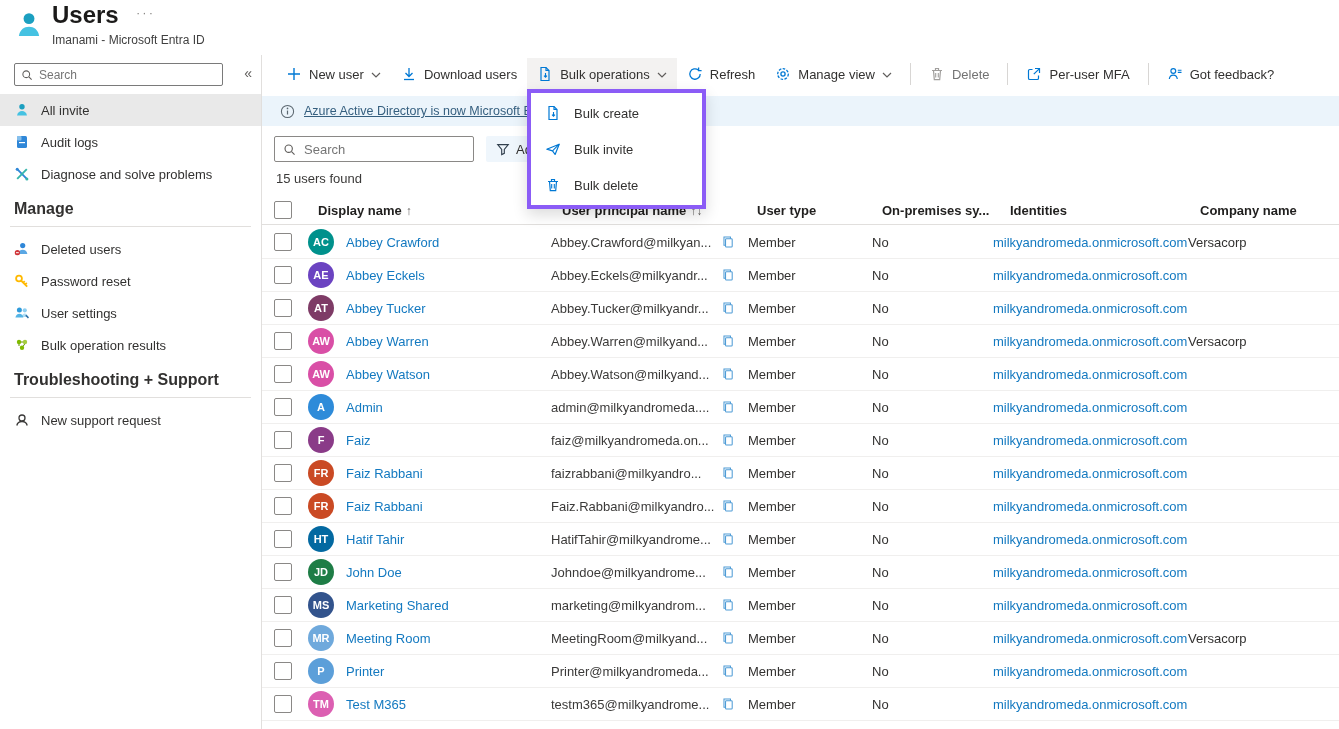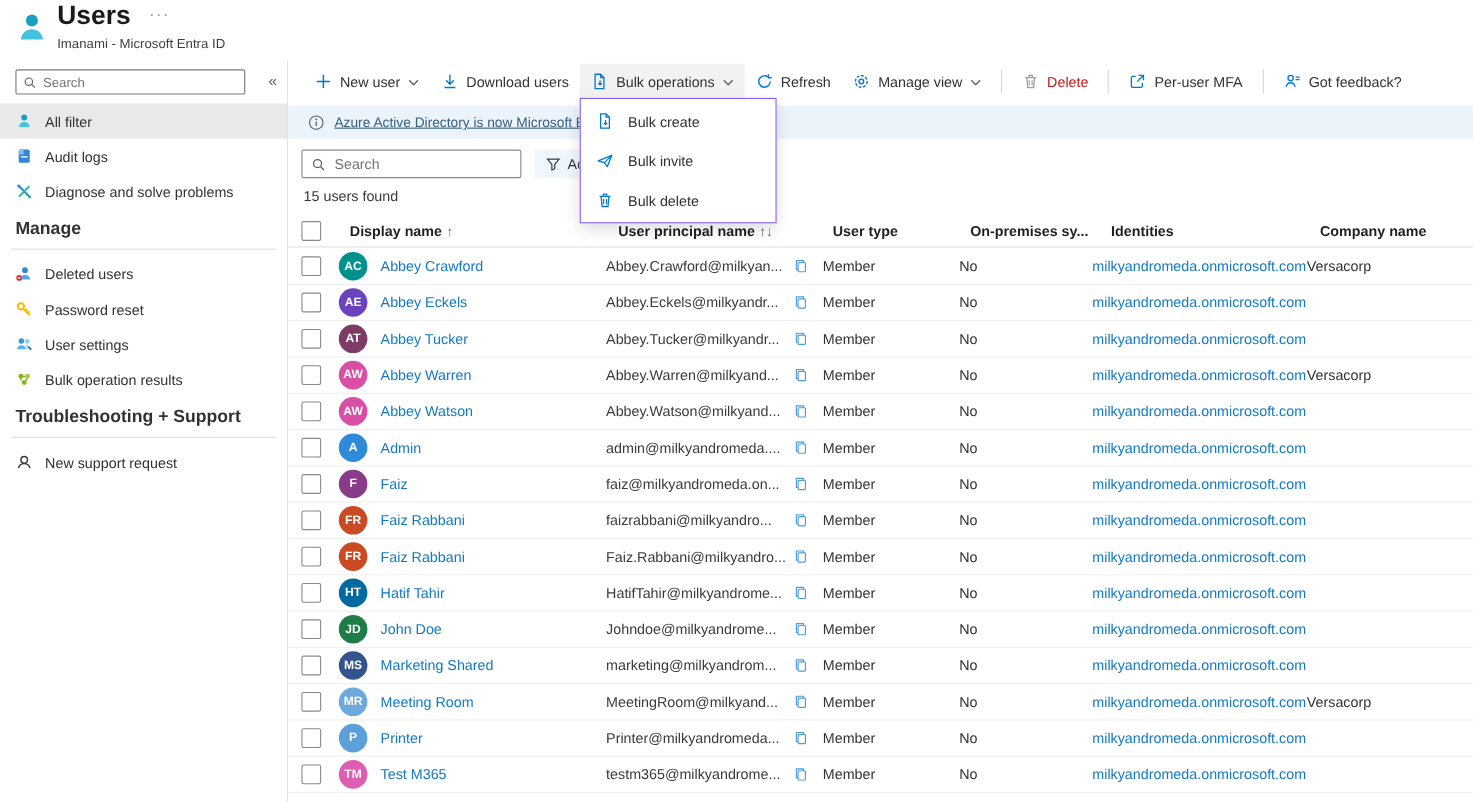--- a/index.html
+++ b/index.html
@@ -26,21 +26,21 @@
   .section-div { border-bottom:1px solid #e1dfdd; margin:0 10px 6px 10px; }
   .icon16 { width:16px; height:16px; flex:0 0 16px; }
 
   
   .content { position:absolute; top:55px; left:262px; right:0; bottom:0; background:#fff; }
 
   .toolbar { position:absolute; top:0; left:0; right:0; height:38px; display:flex; align-items:center; padding-left:14px; }
   .tbtn { display:flex; align-items:center; gap:7px; padding:0 10px; height:32px; cursor:pointer; white-space:nowrap; color:#323130; }
   .tbtn .ticon { width:16px; height:16px; }
   .tbtn.open { background:#f3f2f1; }
-  .tbtn.disabled { color:#b91c1c; cursor:default;justify-content:space-between; }
+  .tbtn.disabled { color:#737373; cursor:default;justify-content:space-between; }
   .tsep { width:1px; height:22px; background:#d8d6d4; margin:0 8px; }
   .chev { width:10px; height:6px; margin-top:2px; }
 
   .banner { position:absolute; top:41px; left:0; right:0; height:30px; background:#ebf4fb; display:flex; align-items:center; padding-left:18px; gap:9px; }
   .banner a { color:#355f7f; font-size:12.5px; text-decoration:underline; cursor:pointer; }
 
   .filter-row { position:absolute; top:81px; left:12px; height:26px; display:flex; align-items:center; }
   .ct-search { width:200px; height:26px; border:1px solid #8a8886; border-radius:2px; display:flex; align-items:center; padding:0 8px; background:#fff; }
   .ct-search input { border:none; outline:none; flex:1; font-size:13px; margin-left:8px; font-family:inherit; min-width:0; }
   .filter-pill { margin-left:12px; height:26px; display:flex; align-items:center; gap:6px; padding:0 10px; background:#eff6fc; border-radius:2px; cursor:pointer; }
@@ -61,21 +61,21 @@
   .c-upn { left:289px; color:#3b3a39; }
   .c-copy { left:459px; width:14px; height:15px; cursor:pointer; }
   .c-type { left:486px; }
   .c-onprem { left:610px; }
   .c-ident { left:731px; color:#1379c0; cursor:pointer; }
   .c-comp { left:926px; }
   .h-name { left:56px; } .h-upn { left:300px; } .h-type { left:495px; }
   .h-onprem { left:620px; } .h-ident { left:748px; } .h-comp { left:938px; }
 
   
-  .menu { position:absolute; left:527px; top:89px; width:179px; background:#fff; border:1px solid #8b5cf6; box-shadow:0 6px 14px rgba(0,0,0,.14); z-index:20; padding:2px 0; }
+  .menu { position:absolute; left:527px; top:89px; width:179px; background:#fff; border:4px solid #8b5cf6; box-shadow:0 6px 14px rgba(0,0,0,.14); z-index:20; padding:2px 0; }
   .menu-item { height:36px; display:flex; align-items:center; gap:13px; padding-left:14px; cursor:pointer; color:#323130; }
 </style>
 </head>
 <body>
 
 <div class="page-header">
   <svg class="big-avatar" viewBox="0 0 16 16">
     <circle cx="8" cy="4.6" r="2.9" fill="#1b9fc0"></circle>
     <path d="M2.6 13.8c.5-3.2 2.7-4.9 5.4-4.9s4.9 1.7 5.4 4.9z" fill="#45c2e2"></path>
   </svg>
@@ -93,21 +93,21 @@
     <input placeholder="Search" style="">
   </div>
   <div class="collapse-btn">«</div>
 
   <div class="nav">
     <div class="nav-item selected">
       <svg class="icon16" viewBox="0 0 16 16">
         <circle cx="8" cy="4.8" r="2.7" fill="#1b9fc0"></circle>
         <path d="M3 13.5c.5-3 2.5-4.6 5-4.6s4.5 1.6 5 4.6z" fill="#45c2e2"></path>
       </svg>
-      <span class="lbl">All filter</span>
+      <span class="lbl">All invite</span>
     </div>
     <div class="nav-item">
       <svg class="icon16" viewBox="0 0 16 16">
         <rect x="3" y="2" width="10" height="12" rx="1.5" fill="#2f87d8"></rect>
         <rect x="3" y="2" width="4.5" height="4.5" rx="1" fill="#85bfec"></rect>
         <rect x="5" y="8" width="6" height="1.2" fill="#ffffff"></rect>
       </svg>
       <span class="lbl">Audit logs</span>
     </div>
     <div class="nav-item">

